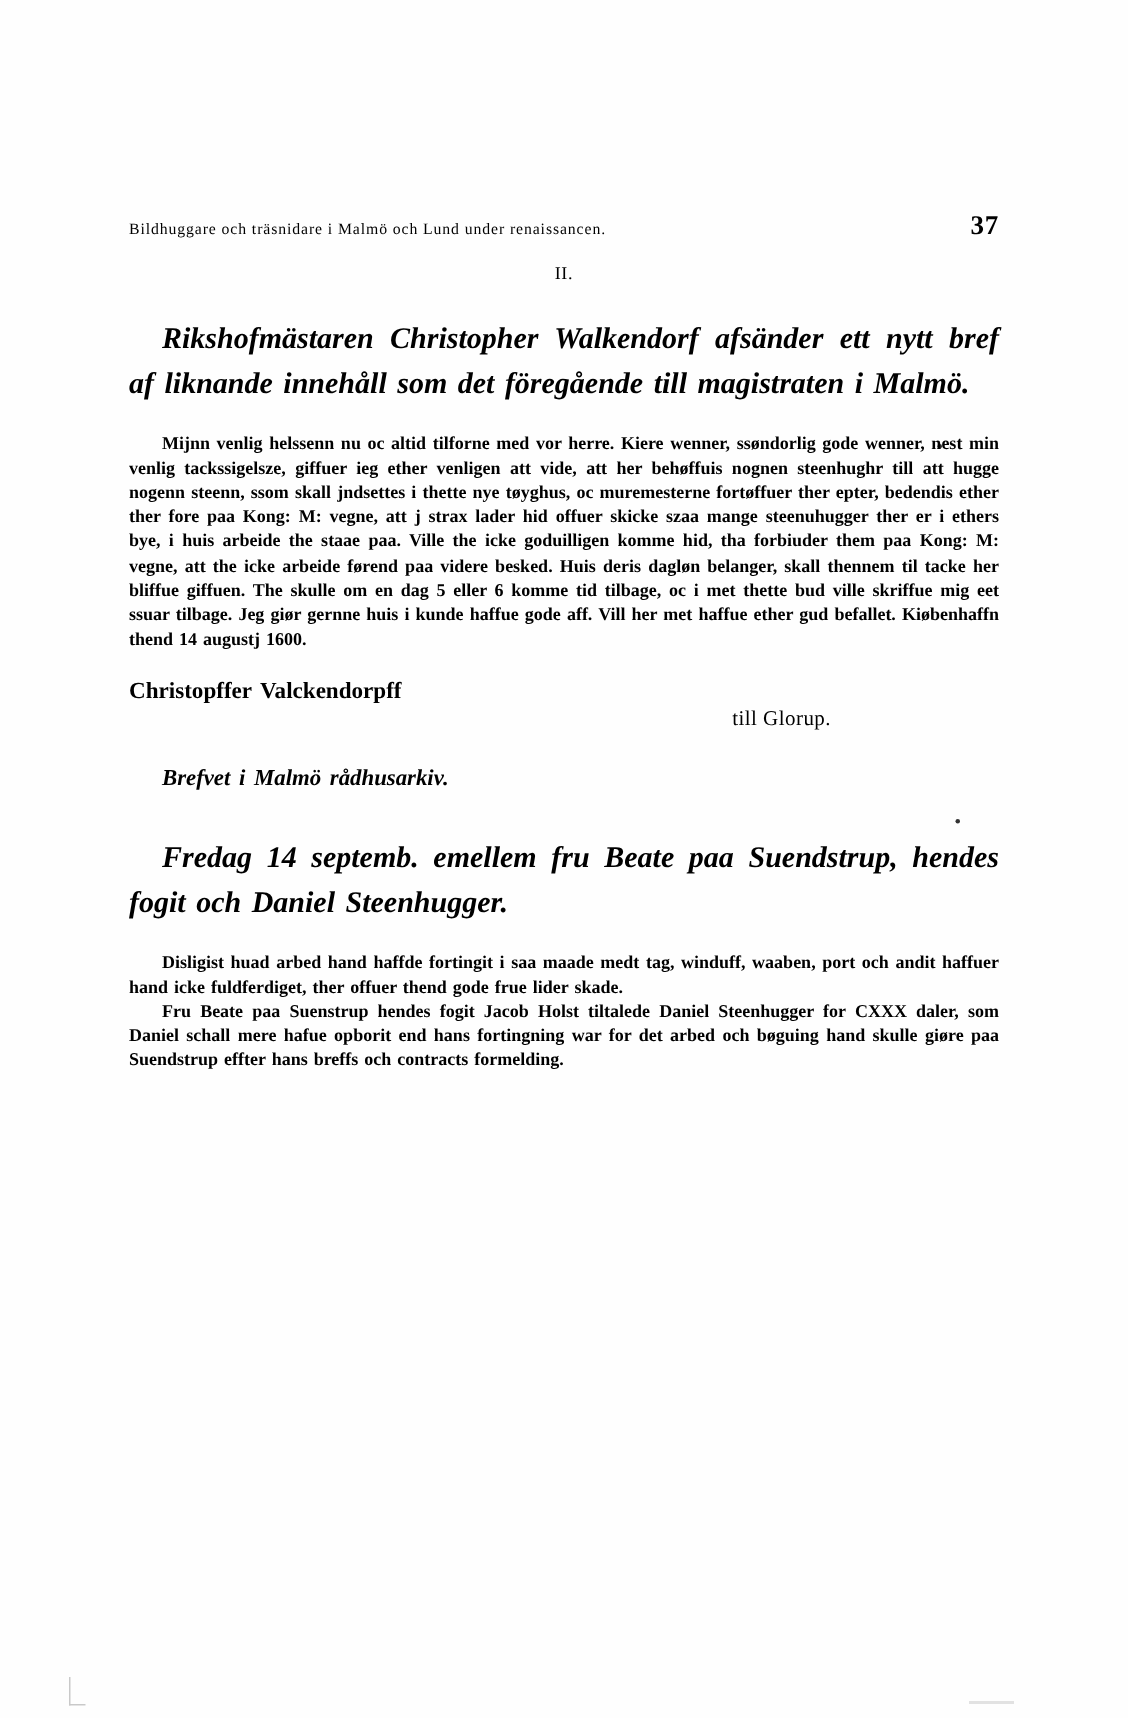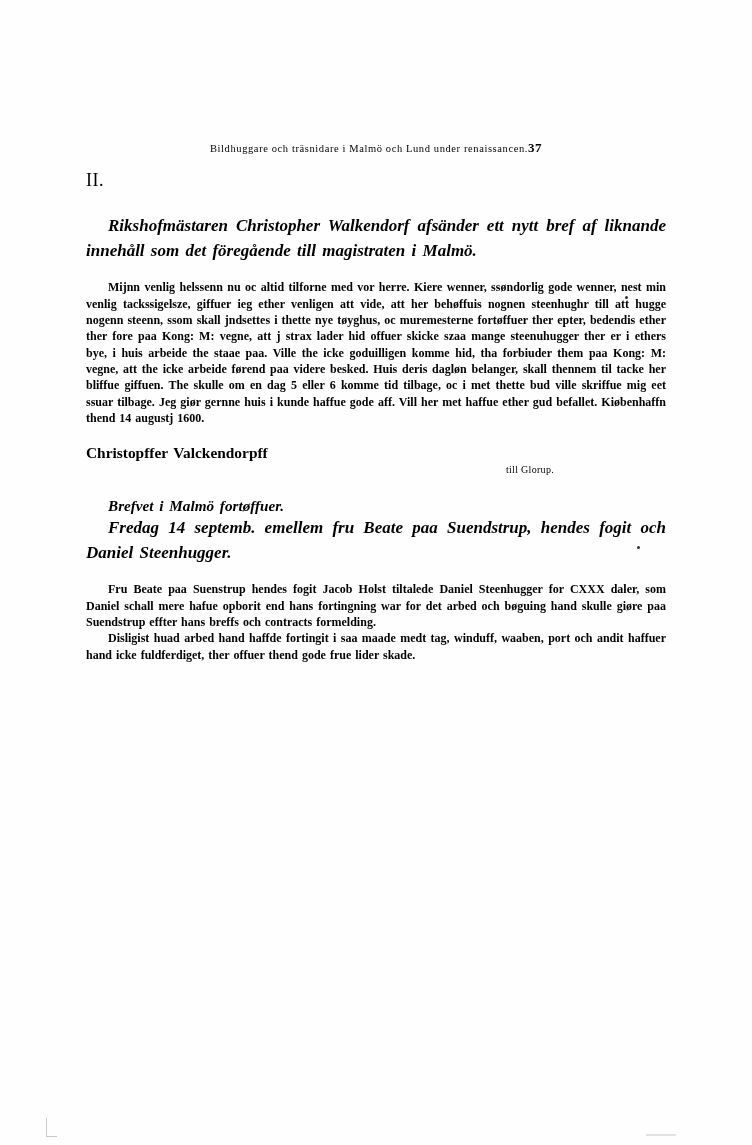--- a/index.html
+++ b/index.html
@@ -29,50 +29,50 @@
     position: absolute;
     left: 86px;
     top: 140px;
     width: 580px;
   }
 
   
   .runhead {
     display: flex;
     align-items: baseline;
-    justify-content: center;
+    justify-content: space-between;
     width: 100%;
     margin-bottom: 9px;
   }
   .runhead-title {
     font-family: "Liberation Serif", serif;
     font-size: 10.5px;
     letter-spacing: 0.6px;
     white-space: nowrap;
   }
   .runhead-page {
-    font-size: 13px;
+    font-size: 18px;
     font-weight: bold;
     letter-spacing: 0.5px;
   }
 
   .section-number {
-    text-align: left;
-    font-size: 18px;
+    text-align: center;
+    font-size: 12px;
     margin: 28px 0 22px 0;
     letter-spacing: 0.5px;
   }
   .section-number.first {
     margin-top: 14px;
   }
 
   .heading-italic {
     font-style: italic;
     font-weight: bold;
-    font-size: 17px;
+    font-size: 20px;
     line-height: 1.48;
     text-align: justify;
     text-indent: 22px;
     margin-bottom: 16px;
     word-spacing: 2px;
   }
 
   p.body {
     font-size: 12px;
     font-weight: bold;
@@ -89,21 +89,21 @@
 
   .signature {
     font-size: 15.4px;
     font-weight: bold;
     margin-top: 18px;
     padding-right: 62px;
     word-spacing: 2px;
   }
   .signature-sub {
     text-align: right;
-    font-size: 10px;
+    font-size: 14px;
     font-weight: normal;
     margin-top: 2px;
     padding-right: 112px;
     letter-spacing: 0.3px;
   }
 
   .archive-note {
     font-style: italic;
     font-weight: bold;
     font-size: 15.2px;
@@ -157,25 +157,25 @@
 
     <div class="section-number first">II.</div>
 
     <div class="heading-italic">Rikshofmästaren Christopher Walkendorf afsänder ett nytt bref af liknande innehåll som det föregående till magistraten i Malmö.</div>
 
     <p class="body">Mijnn venlig helssenn nu oc altid tilforne med vor herre. Kiere wenner, ssøndorlig gode wenner, nest min venlig tackssigelsze, giffuer ieg ether venligen att vide, att her behøffuis nognen steenhughr till att hugge nogenn steenn, ssom skall jndsettes i thette nye tøyghus, oc muremesterne fortøffuer ther epter, bedendis ether ther fore paa Kong: M: vegne, att j strax lader hid offuer skicke szaa mange steenuhugger ther er i ethers bye, i huis arbeide the staae paa. Ville the icke goduilligen komme hid, tha forbiuder them paa Kong: M: vegne, att the icke arbeide førend paa videre besked. Huis deris dagløn belanger, skall thennem til tacke her bliffue giffuen. The skulle om en dag 5 eller 6 komme tid tilbage, oc i met thette bud ville skriffue mig eet ssuar tilbage. Jeg giør gernne huis i kunde haffue gode aff. Vill her met haffue ether gud befallet. Kiøbenhaffn thend 14 augustj 1600.</p>
 
     <div class="signature">Christopffer Valckendorpff</div>
     <div class="signature-sub">till Glorup.</div>
 
-    <div class="archive-note">Brefvet i Malmö fortøffuer.</div>
+    <div class="archive-note">Brefvet i Malmö rådhusarkiv.</div>
 
 
-    <div class="heading-italic" style="font-family:Liberation Serif, serif;">Fredag 14 septemb. emellem fru Beate paa Suendstrup, hendes fogit och Daniel Steenhugger.</div>
+    <div class="heading-italic" style="margin-top:30px;font-family:Liberation Serif, serif;">Fredag 14 septemb. emellem fru Beate paa Suendstrup, hendes fogit och Daniel Steenhugger.</div>
 
+    <p class="body tight">Disligist huad arbed hand haffde fortingit i saa maade medt tag, winduff, waaben, port och andit haffuer hand icke fuldferdiget, ther offuer thend gode frue lider skade.</p>
     <p class="body">Fru Beate paa Suenstrup hendes fogit Jacob Holst tiltalede Daniel Steenhugger for CXXX daler, som Daniel schall mere hafue opborit end hans fortingning war for det arbed och bøguing hand skulle giøre paa Suendstrup effter hans breffs och contracts formelding.</p>
-    <p class="body tight">Disligist huad arbed hand haffde fortingit i saa maade medt tag, winduff, waaben, port och andit haffuer hand icke fuldferdiget, ther offuer thend gode frue lider skade.</p>
 
   </div>
 
   <div class="corner-mark"></div>
   <div class="bottom-smudge"></div>
 </div>
 
 </body></html>

